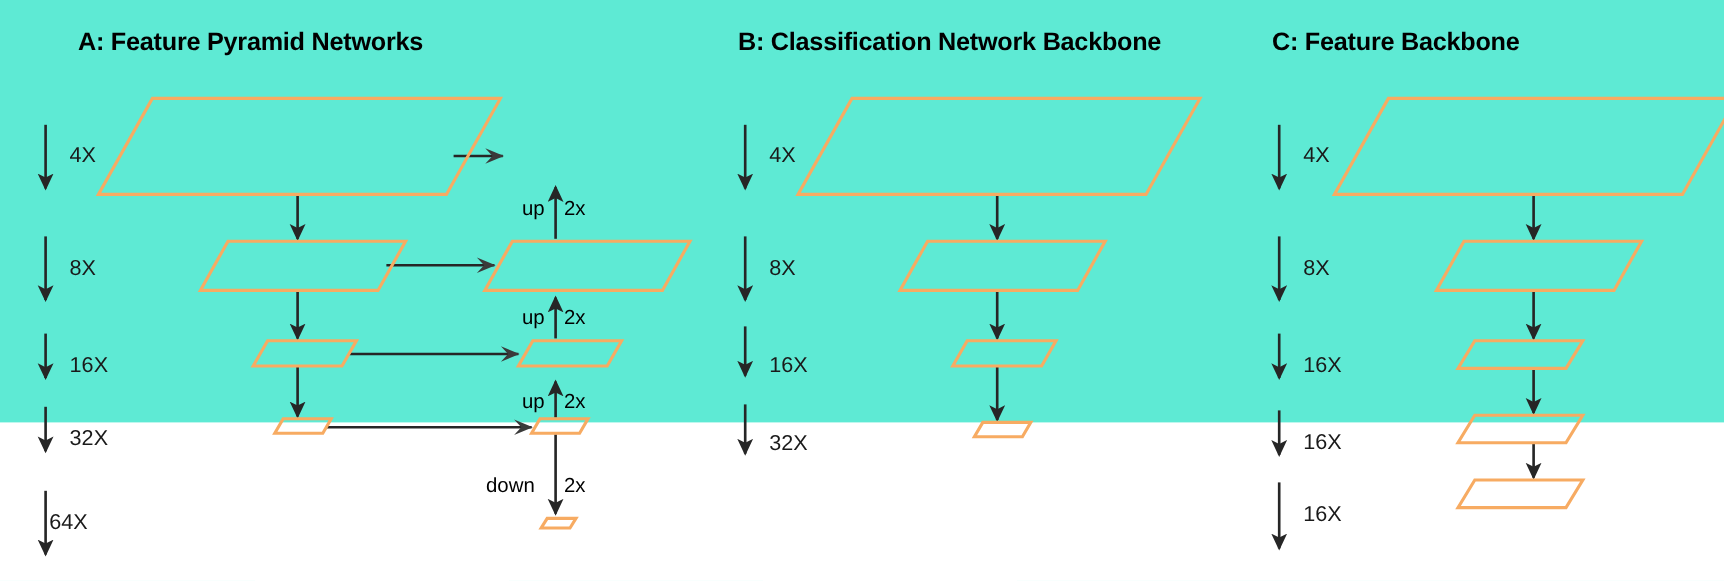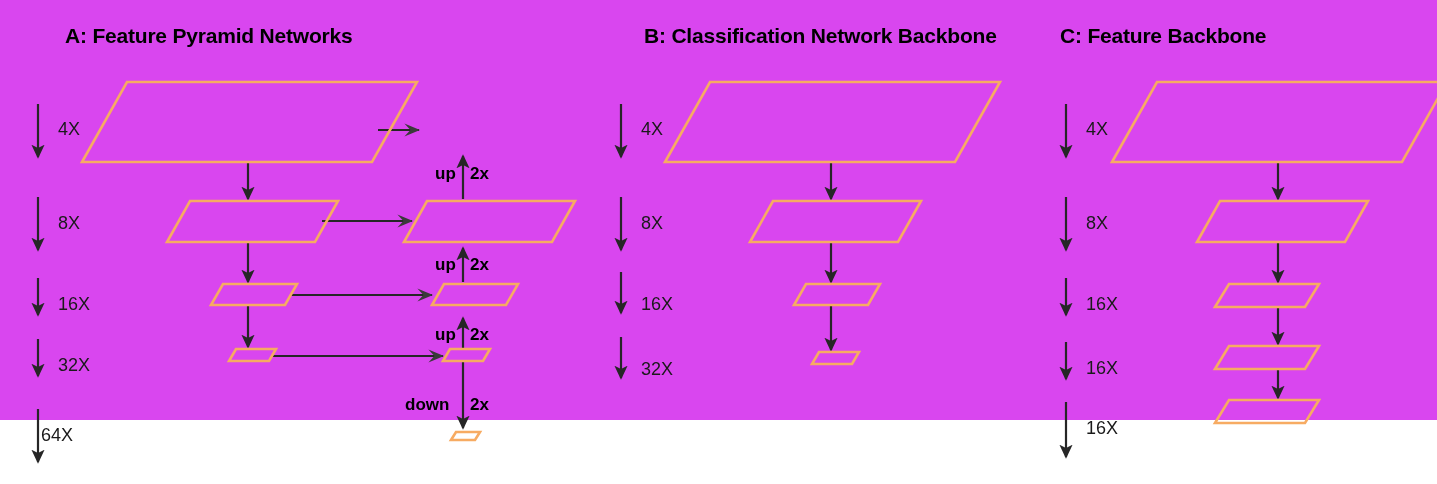--- a/index.html
+++ b/index.html
@@ -9,22 +9,22 @@
   }
   body {
     width: 1437px;
     height: 484px;
     font-family: "Liberation Sans", sans-serif;
     overflow: hidden;
   }
   #figure {
     position: relative;
     width: 1437px;
-    height: 420px;
-    background: #d946ef;
+    height: 352px;
+    background: #5eead4;
   }
   .panel-title {
     position: absolute;
     font-family: "Liberation Sans", sans-serif;
     font-weight: bold;
     font-size: 21px;
     color: #000000;
     white-space: nowrap;
     letter-spacing: -0.2px;
   }
@@ -32,21 +32,21 @@
     position: absolute;
     font-family: "Liberation Sans", sans-serif;
     font-weight: normal;
     font-size: 18px;
     color: #1a1a1a;
     white-space: nowrap;
   }
   .op-label {
     position: absolute;
     font-family: "Liberation Sans", sans-serif;
-    font-weight: bold;
+    font-weight: normal;
     font-size: 17px;
     color: #000000;
     white-space: nowrap;
   }
   svg.layer-canvas {
     position: absolute;
     left: 0;
     top: 0;
     width: 1437px;
     height: 484px;
@@ -128,21 +128,21 @@
       <div class="scale-label" style="left: 58px; top: 355px;">32X</div>
       <div class="scale-label" style="left: 41px; top: 425px;">64X</div>
       <div class="op-label" style="left: 435px; top: 164px;">up</div>
       <div class="op-label" style="left: 470px; top: 164px;">2x</div>
       <div class="op-label" style="left: 435px; top: 255px;">up</div>
       <div class="op-label" style="left: 470px; top: 255px;">2x</div>
       <div class="op-label" style="left: 435px; top: 325px;">up</div>
       <div class="op-label" style="left: 470px; top: 325px;">2x</div>
       <div class="op-label" style="left: 405px; top: 395px;">down</div>
       <div class="op-label" style="left: 470px; top: 395px;">2x</div>
-      <div class="panel-title" style="left: 644px; top: 24px;">B: Classification Network Backbone</div>
+      <div class="panel-title" style="left: 615px; top: 24px;">B: Classification Network Backbone</div>
       <div class="scale-label" style="left: 641px; top: 119px;">4X</div>
       <div class="scale-label" style="left: 641px; top: 213px;">8X</div>
       <div class="scale-label" style="left: 641px; top: 294px;">16X</div>
       <div class="scale-label" style="left: 641px; top: 359px;">32X</div>
       <div class="panel-title" style="left: 1060px; top: 24px;">C: Feature Backbone</div>
       <div class="scale-label" style="left: 1086px; top: 119px;">4X</div>
       <div class="scale-label" style="left: 1086px; top: 213px;">8X</div>
       <div class="scale-label" style="left: 1086px; top: 294px;">16X</div>
       <div class="scale-label" style="left: 1086px; top: 358px;">16X</div>
       <div class="scale-label" style="left: 1086px; top: 418px;">16X</div>

